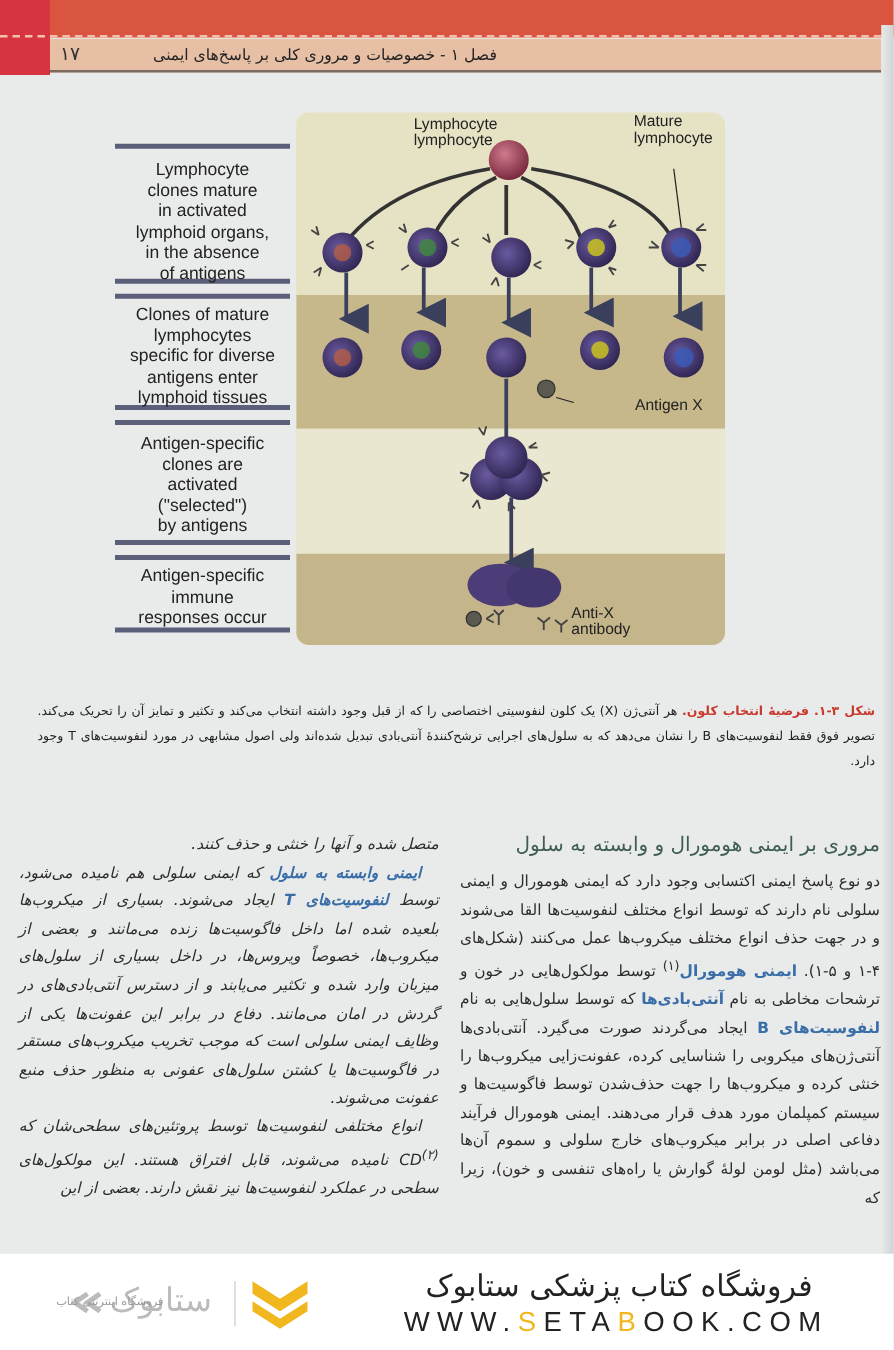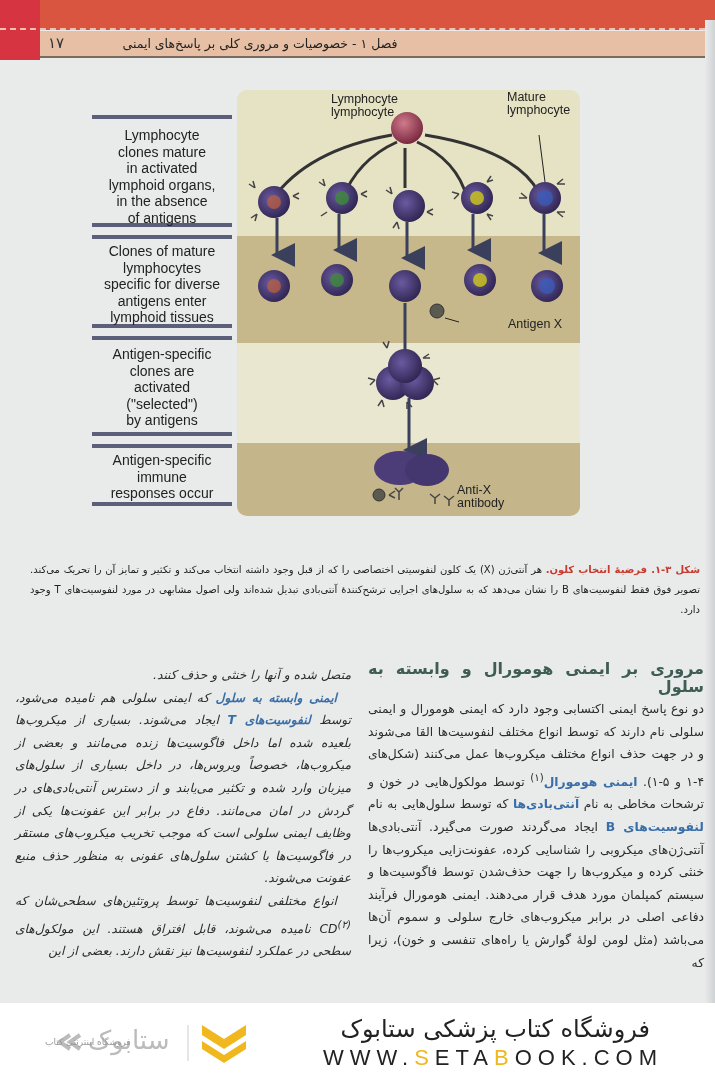--- a/index.html
+++ b/index.html
@@ -31,21 +31,21 @@
   .flbl { position: absolute; font-family: "Liberation Sans", sans-serif; font-size: 12.5px; line-height: 13px; color: #222; }
 
   
   .caption { position: absolute; left: 30px; top: 540px; width: 670px; direction: rtl; text-align: justify; font-size: 10px; line-height: 20px; color: #222; margin-top: 20px; }
   .caption .cap-lead { color: #c8392e; font-weight: bold; }
 
   
   .col { position: absolute; direction: rtl; text-align: justify; font-size: 12.3px; line-height: 22.6px; color: #2c2c2c; }
   .col-right { left: 368px; top: 660px; width: 336px; }
   .col-left { left: 15px; top: 664px; width: 336px; font-style: italic; }
-  .sec-title { font-size: 16px; font-weight: bold; color: #3e5d55; line-height: 18px; margin-bottom: 2px; }
+  .sec-title { font-size: 16px; font-weight: normal; color: #3e5d55; line-height: 32px; margin-bottom: 2px; }
   .kw { color: #3a6ea8; font-weight: bold; }
   .indent { display: inline-block; width: 14px; }
 
   
   .footer { position: absolute; left: 0; top: 1003px; width: 715px; height: 77px; background: #ffffff; }
   .ft-title { position: absolute; right: 65px; top: 12px; font-size: 24px; direction: rtl; color: #222; }
   .ft-url { position: absolute; right: 52px; top: 42px; font-size: 22px; letter-spacing: 6px; color: #222; font-family: "Liberation Sans", sans-serif; }
   .ft-url .y { color: #f0b81e; }
   .logo { position: absolute; left: 30px; top: 14px; width: 250px; height: 50px; }
   .logo-text { position: absolute; left: 45px; top: 34px; font-size: 9px; color: #999; direction: rtl; }

